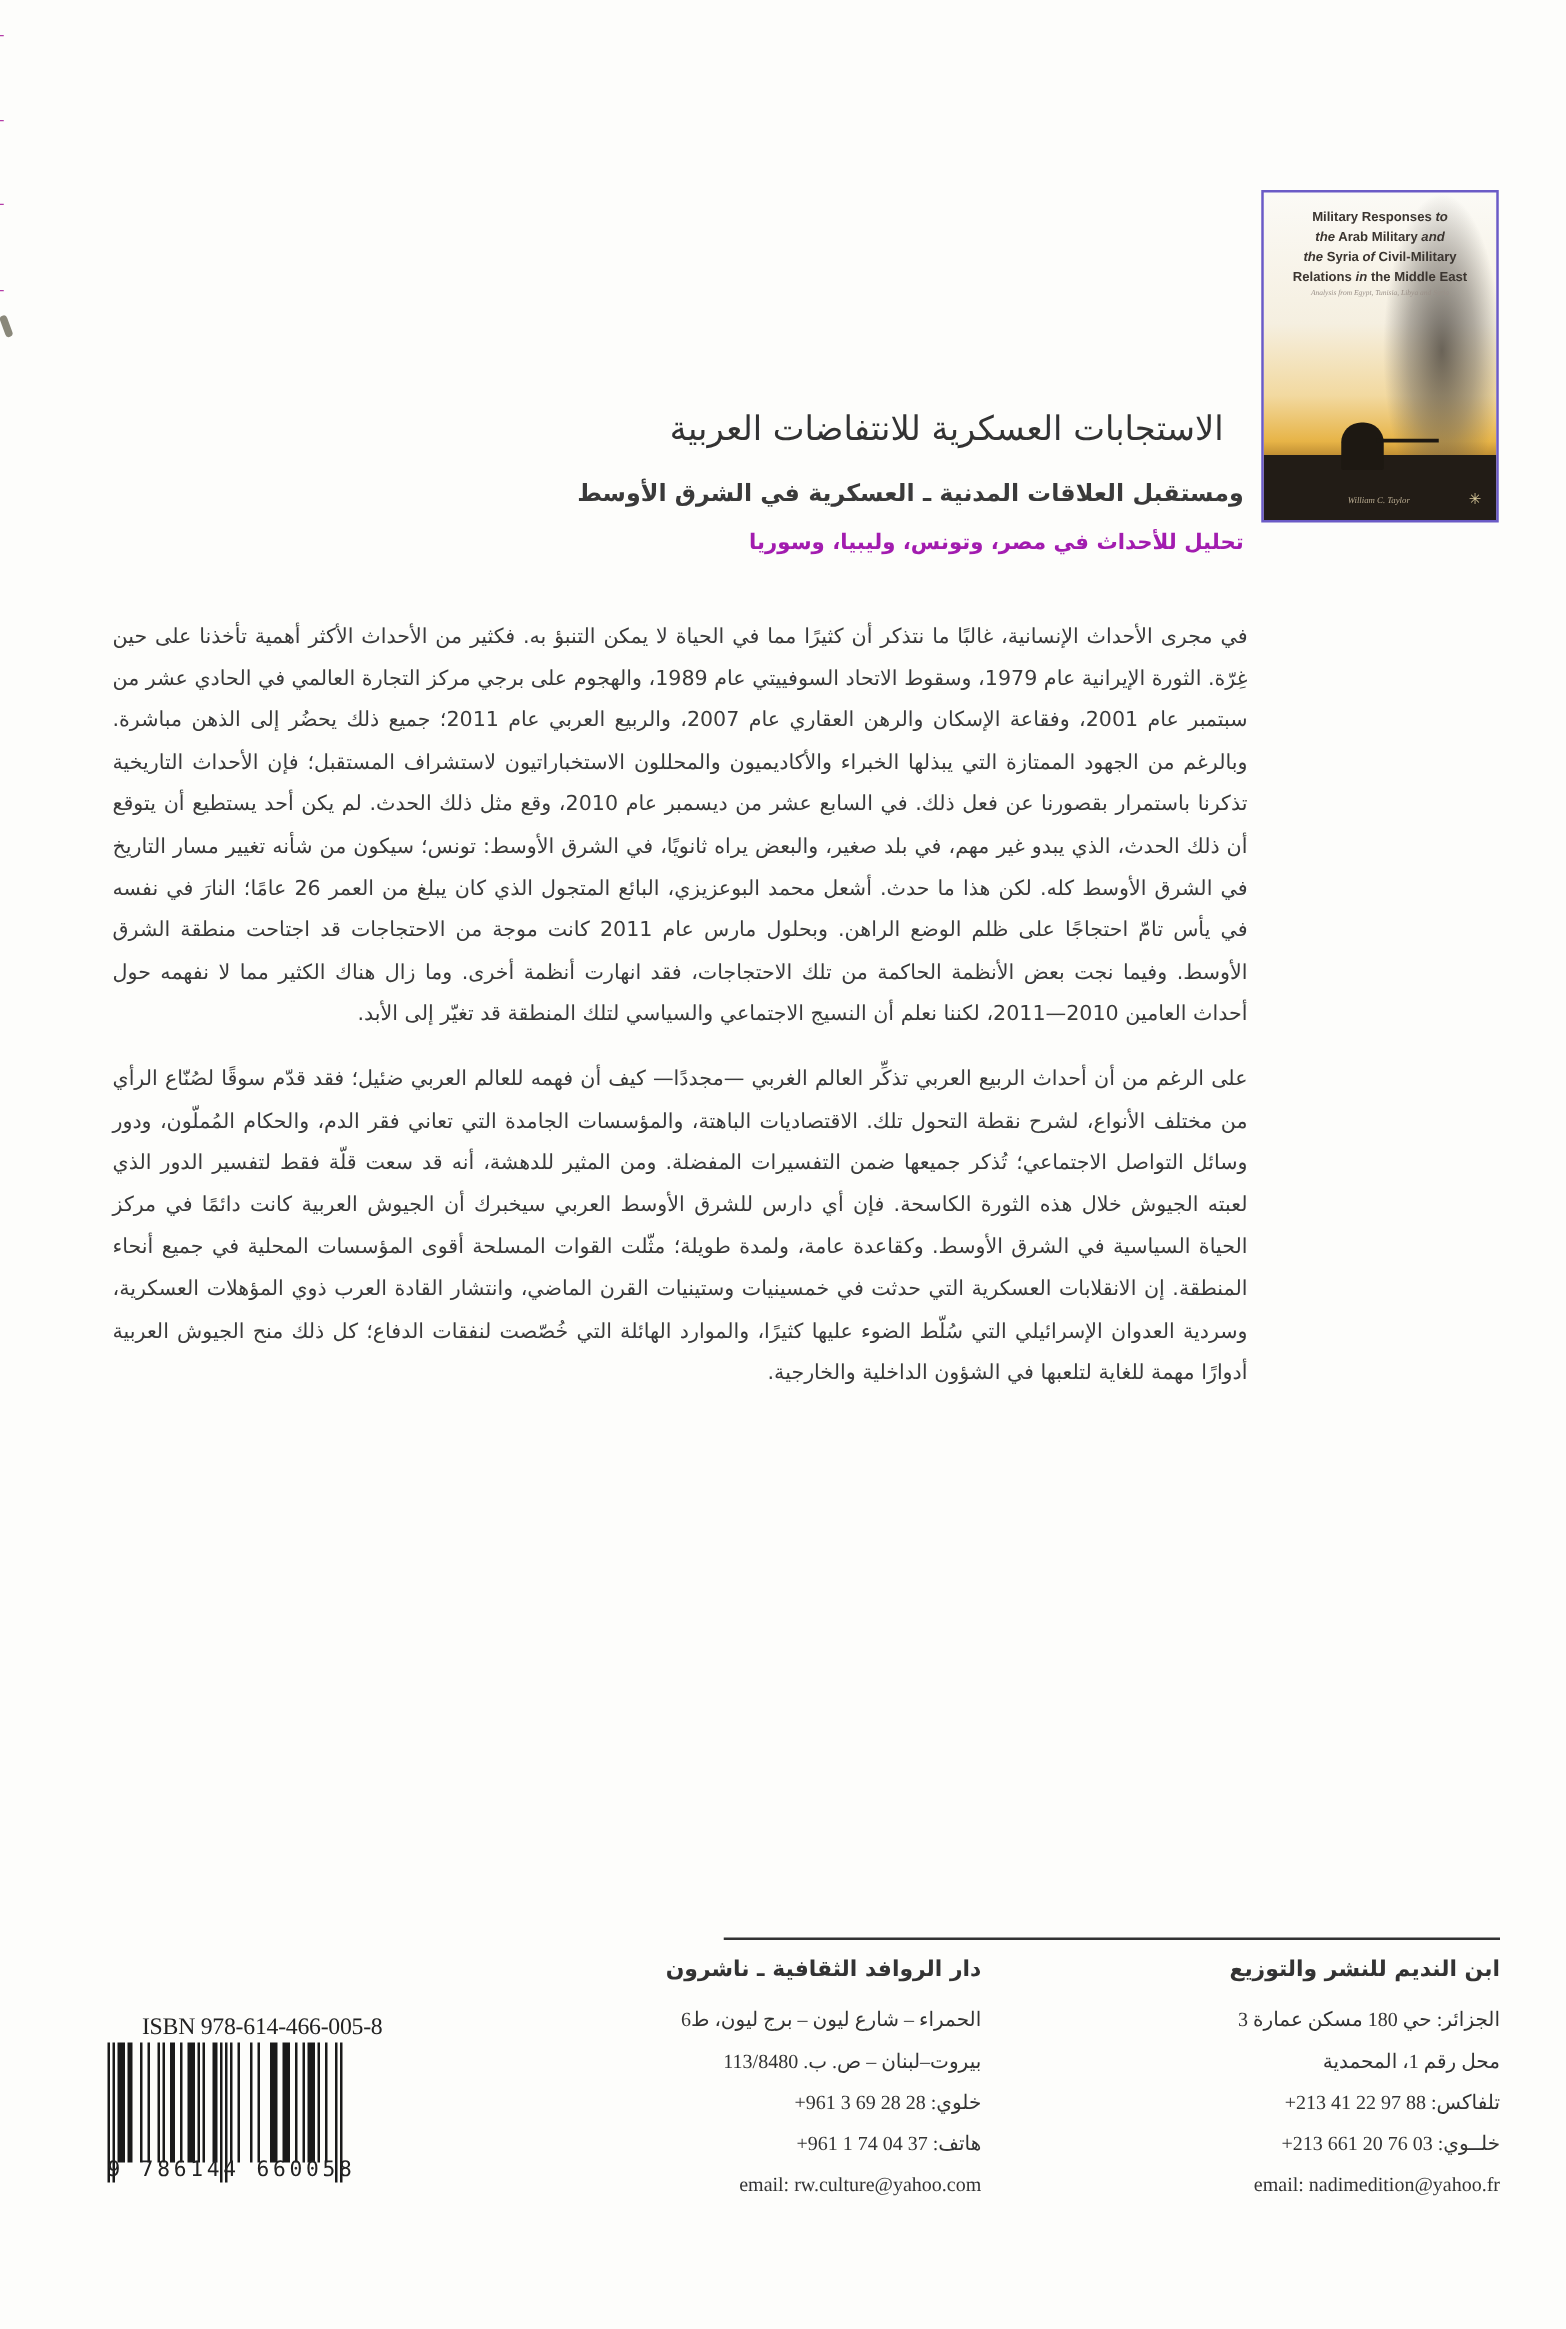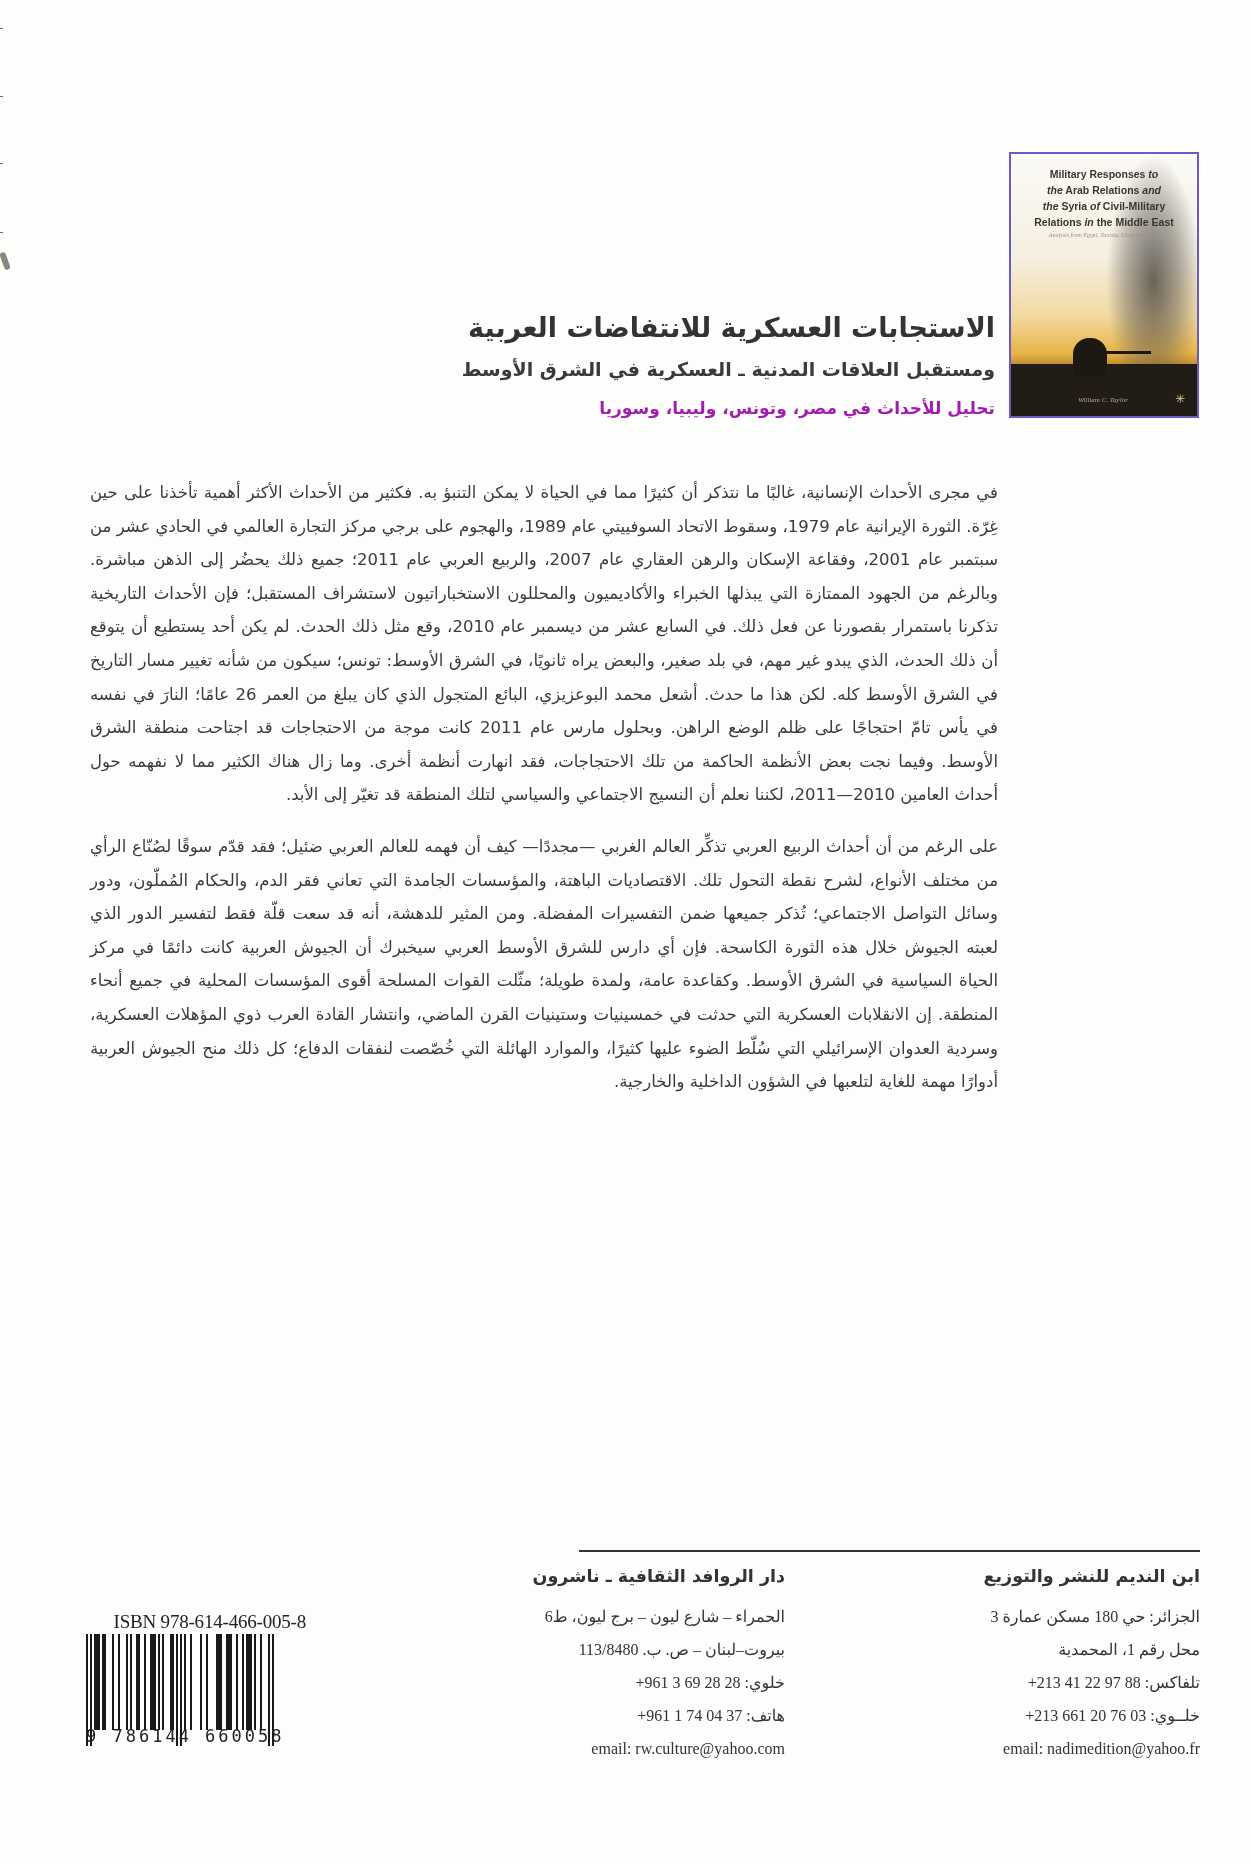--- a/index.html
+++ b/index.html
@@ -43,27 +43,27 @@
   }
   .cover .gun { position: absolute; left: 90px; bottom: 62px; width: 50px; height: 3px; background: #1d1812; }
   .cover .author {
     position: absolute; left: 0; right: 2px; bottom: 12px; text-align: center;
     font-family: "Liberation Serif", serif; font-style: italic; font-size: 7px; color: #b8aa90; z-index: 3;
   }
   .cover .logo { position: absolute; right: 12px; bottom: 10px; font-size: 12px; color: #d8c89a; z-index: 3; }
 
   
   .titles { position: absolute; right: 258px; top: 308px; width: 620px; direction: rtl; text-align: right; }
-  .main-title { font-size: 27px; font-weight: bold; color: #333; margin: 0; line-height: 40px; letter-spacing: .3px; }
+  .main-title { font-size: 27px; font-weight: normal; color: #333; margin: 16px; line-height: 40px; letter-spacing: .3px; }
   .sub-title { font-size: 19px; font-weight: bold; color: #3a3a3a; margin: 6px 0 0; line-height: 30px; }
   .sub-sub-title { font-size: 17px; color: #a21caf; margin: 10px 0 0; line-height: 28px; }
 
   
   .body-text {
-    position: absolute; left: 90px; top: 476px; width: 908px;
+    position: absolute; left: 90px; top: 492px; width: 908px;
     direction: rtl; text-align: justify; text-align-last: right;
     font-size: 16.5px; line-height: 33.6px; color: #3a3a3a;
   }
   .body-text p { margin: 0 0 18px; }
 
   
   .pub-rule { position: absolute; left: 579px; top: 1550px; width: 621px; height: 2px; background: #333; }
   .publisher { position: absolute; direction: rtl; text-align: right; font-family: "Liberation Serif", serif; font-size: 16px; color: #333; }
   .publisher .pub-name { font-family: "DejaVu Sans", sans-serif; font-weight: bold; font-size: 17.5px; margin-bottom: 14px; }
   .publisher .pub-line { line-height: 33px; white-space: nowrap; }
@@ -88,21 +88,21 @@
   <div class="edge-mark" style="top:96px"></div>
   <div class="edge-mark" style="top:163px"></div>
   <div class="edge-mark" style="top:232px"></div>
   <div class="smudge"></div>
 </div>
 
 <div class="cover">
   <div class="smoke"></div>
   <div class="cover-title">
     <div><span>Military Responses </span><i>to</i></div>
-    <div><i>the</i><span> Arab Relations </span><i>and</i></div>
+    <div><i>the</i><span> Arab Military </span><i>and</i></div>
     <div><i>the</i><span> Syria </span><i>of</i><span> Civil-Military</span></div>
     <div><span>Relations </span><i>in</i><span> the Middle East</span></div>
   </div>
   <div class="cover-sub">Analysis from Egypt, Tunisia, Libya and Syria</div>
   <div class="ground"></div>
   <div class="soldier"></div>
   <div class="gun"></div>
   <div class="author">William C. Taylor</div>
   <div class="logo">✳</div>
 </div>

